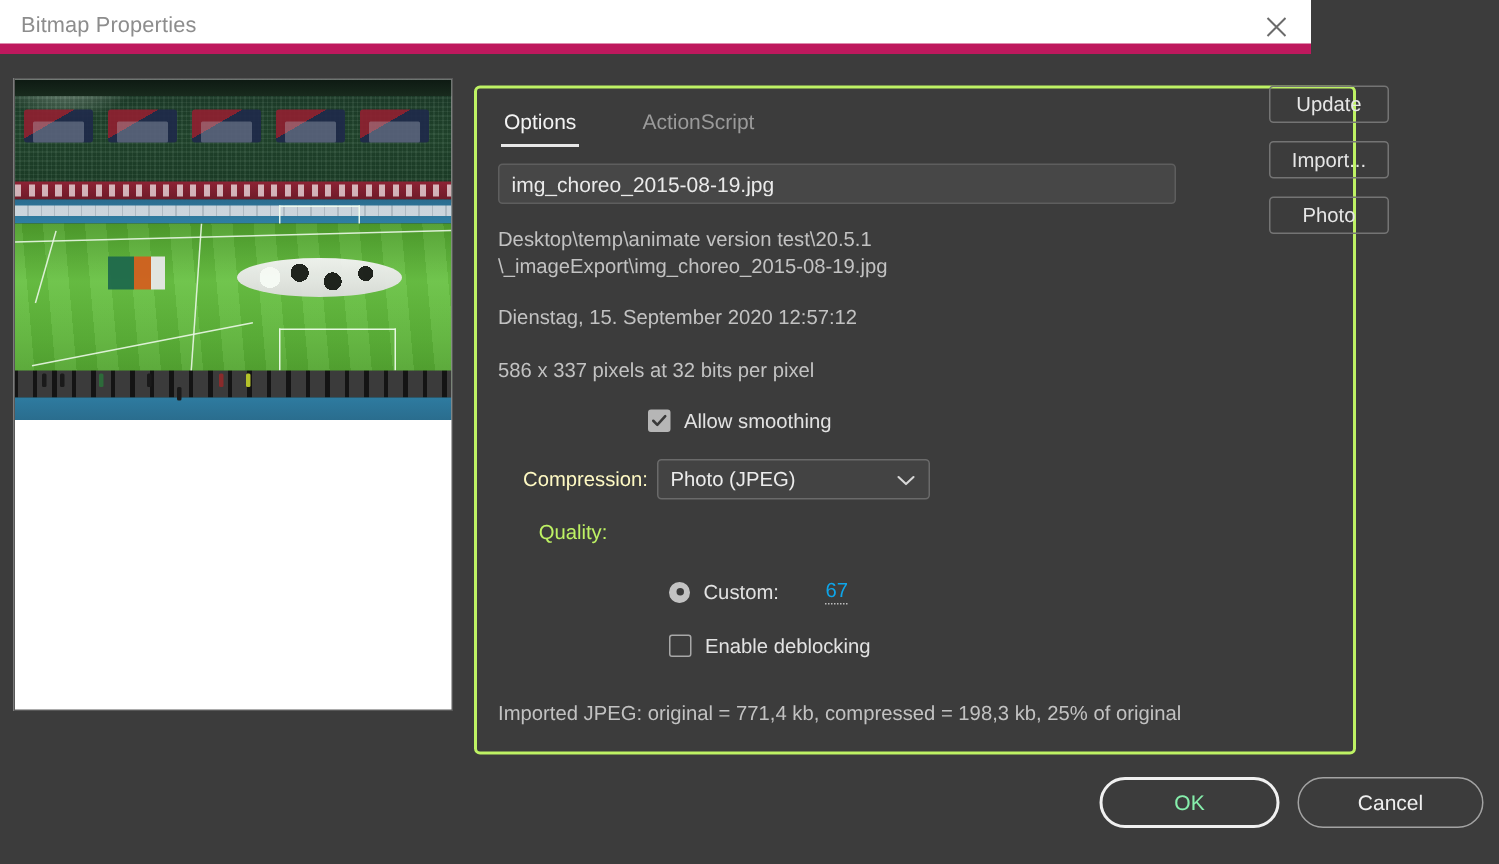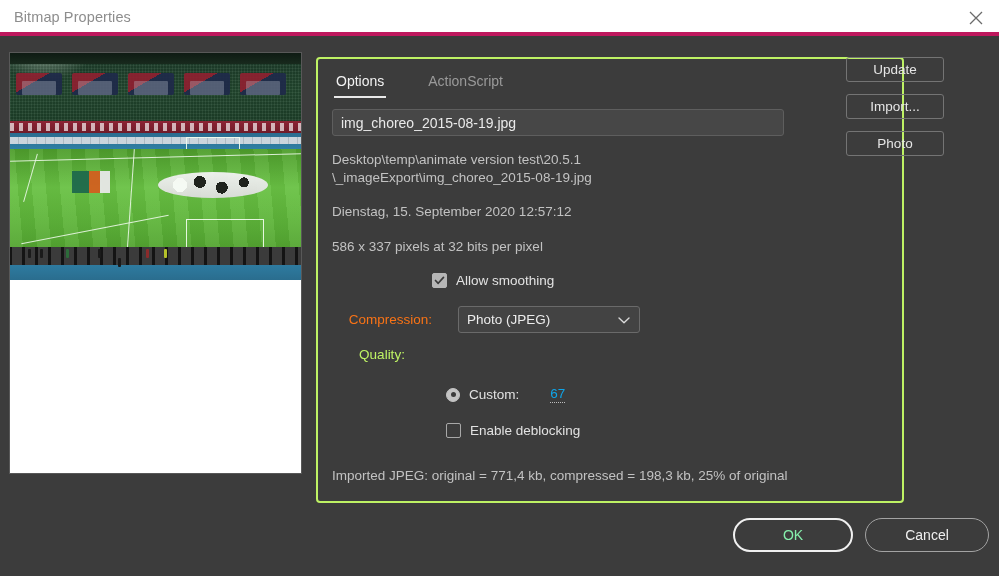--- a/index.html
+++ b/index.html
@@ -17,23 +17,23 @@
     position: relative;
     width: 999px;
     height: 576px;
     background: #3c3c3c;
   }
 
   
   #titlebar {
     position: absolute;
     left: 0; top: 0;
-    width: 999px; height: 36px;
+    width: 874px; height: 36px;
     background: #ffffff;
-    border-bottom: 4px solid #be185d;
+    border-bottom: 7px solid #be185d;
   }
   #title-text {
     position: absolute;
     left: 14px; top: 9px;
     font-size: 14.5px;
     color: #8d8d8d;
     letter-spacing: 0.1px;
   }
   #close-btn {
     position: absolute;
@@ -255,25 +255,25 @@
   .row-label { color: #e2e2e2; font-size: 13.5px; }
 
   #compression-row {
     position: absolute;
     left: 14px; top: 247px;
     display: flex; align-items: center;
   }
   #compression-label {
     width: 100px;
     text-align: right;
-    color: #f97316;
+    color: #fef9c3;
     font-size: 13.5px;
   }
   #compression-select {
-    margin-left: 26px;
+    margin-left: 6px;
     width: 182px; height: 27px;
     background: #434343;
     border: 1px solid #6a6a6a;
     border-radius: 3px;
     color: #ececec;
     font-size: 13.5px;
     display: flex; align-items: center;
     padding: 0 8px;
     position: relative;
     cursor: pointer;
@@ -346,21 +346,21 @@
 
   
   #side-buttons {
     position: absolute;
     left: 846px; top: 57px;
     display: flex;
     flex-direction: column;
     gap: 12px;
   }
   .side-btn {
-    width: 98px; height: 25px;
+    width: 80px; height: 25px;
     background: transparent;
     border: 1px solid #747474;
     border-radius: 3px;
     color: #e6e6e6;
     font-size: 13.5px;
     font-family: "Liberation Sans", sans-serif;
     cursor: pointer;
   }
 
   

